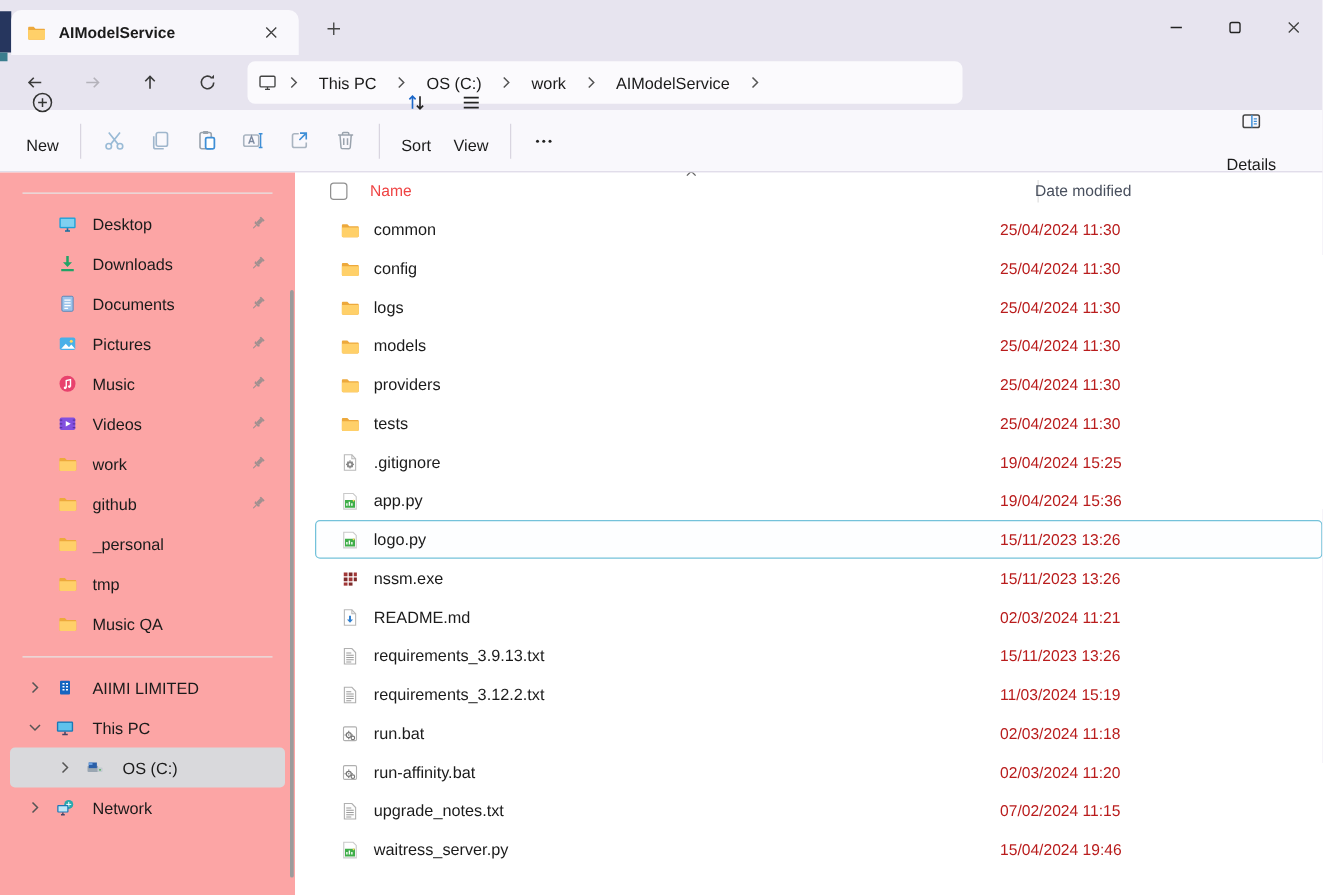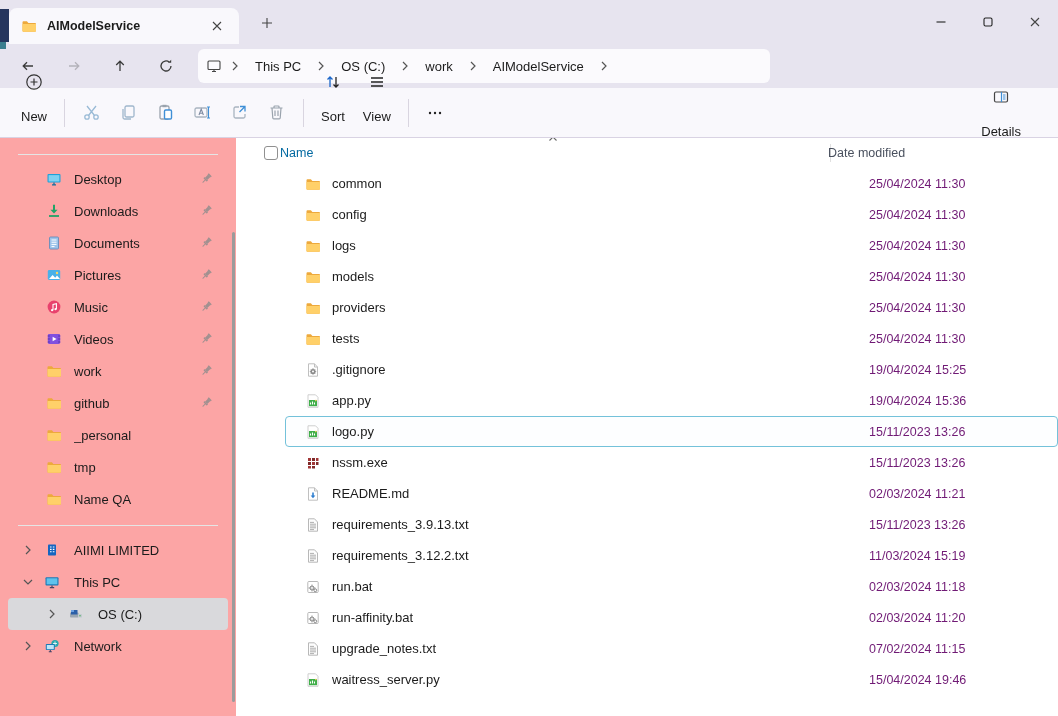--- a/index.html
+++ b/index.html
@@ -52,28 +52,28 @@
   .s-pin { position:absolute; right:14px; opacity:.8; }
   .tree-item { height:32px; display:flex; align-items:center; border-radius:4px; margin:0 8px; padding-left:12px; gap:8px; }
   .tree-item .t-label { font-size:13px; margin-left:6px; white-space:nowrap; }
   .tree-item.selected { background:#d9d9dc; }
   .side-scrollthumb { position:absolute; right:1px; top:94px; width:3px; height:470px; background:#9b9b9b; border-radius:2px; }
 
   
   .filepane { flex:1; height:100%; position:relative; overflow:hidden; }
   .fl-header { height:30px; margin-left:16px; position:relative; display:flex; align-items:center; }
   .hdr-check { position:absolute; left:12px; top:8px; width:14px; height:14px; border:1px solid #909090; border-radius:3px; background:#fff; }
-  .hdr-name { position:absolute; left:28px; font-size:12.5px; color:#0369a1; }
+  .hdr-name { position:absolute; left:44px; font-size:12.5px; color:#ef4444; }
   .hdr-date { position:absolute; left:576px; font-size:12.5px; color:#49505e; }
   .hdr-vsep { position:absolute; left:578px; top:6px; width:1px; height:18px; background:#e0e0e0; }
   .sort-indicator { position:absolute; left:296px; top:-3px; color:#5a5a5a; }
-  .file-rows { position:absolute; left:0; top:30px; right:0; bottom:0;padding-left:33px; }
+  .file-rows { position:absolute; left:0; top:30px; right:0; bottom:0; }
   .file-row { height:31px; margin-left:16px; display:flex; align-items:center; padding-left:20px; gap:11px; position:relative; border-radius:4px; }
   .f-name { font-size:13px; white-space:nowrap; }
-  .f-date { position:absolute; left:584px; font-size:12.5px; color:#701a75; white-space:nowrap; }
+  .f-date { position:absolute; left:548px; font-size:12.5px; color:#b91c1c; white-space:nowrap; }
   .file-row.selected { background:#fdfeff; outline:1px solid var(--selection-border,#74c2da); outline-offset:-1px; }
 </style>
 </head>
 <body>
 
 <div class="sliver-navy"></div>
 <div class="sliver-teal"></div>
 
 <div class="tabbar">
   <div class="tab">
@@ -485,21 +485,21 @@
     <span class="s-label">tmp</span>
 
   </div>
         <div class="side-item">
     <span class="icon s-ic">
             <svg width="16" height="16" viewBox="0 0 16 16" xmlns="http://www.w3.org/2000/svg">
               <path d="M1.5 4.2c0-.5.4-.9.9-.9h3.5l1.5 1.6h6.7c.5 0 .9.4.9.9v7c0 .5-.4.9-.9.9H2.4c-.5 0-.9-.4-.9-.9z" fill="#eda93c"></path>
               <path d="M1.5 6h13.5v6.8c0 .5-.4.9-.9.9H2.4c-.5 0-.9-.4-.9-.9z" fill="#ffd069"></path>
             </svg>
           </span>
-    <span class="s-label">Name QA</span>
+    <span class="s-label">Music QA</span>
 
   </div>
       </div>
     <div class="side-divider bottom"></div>
     <div id="sidebar-tree">
         <div class="tree-item" style="padding-left: 12px;">
     <span class="icon t-chev">
             <svg width="16" height="16" viewBox="0 0 16 16" xmlns="http://www.w3.org/2000/svg">
               <path d="M6 4l4 4-4 4" fill="none" stroke="#555" stroke-width="1.2"></path>
             </svg>

